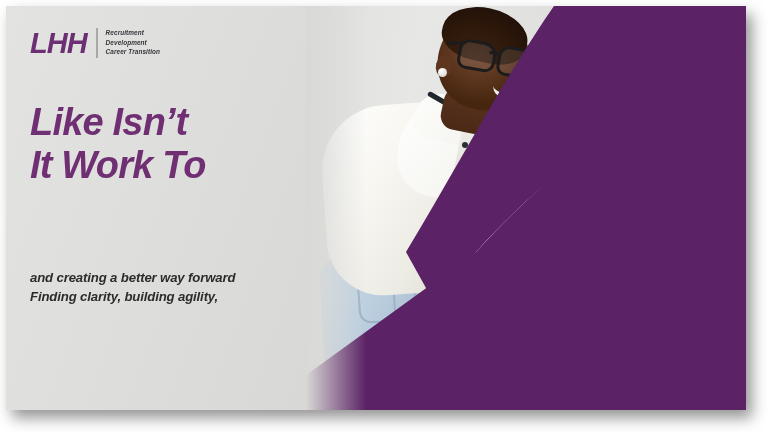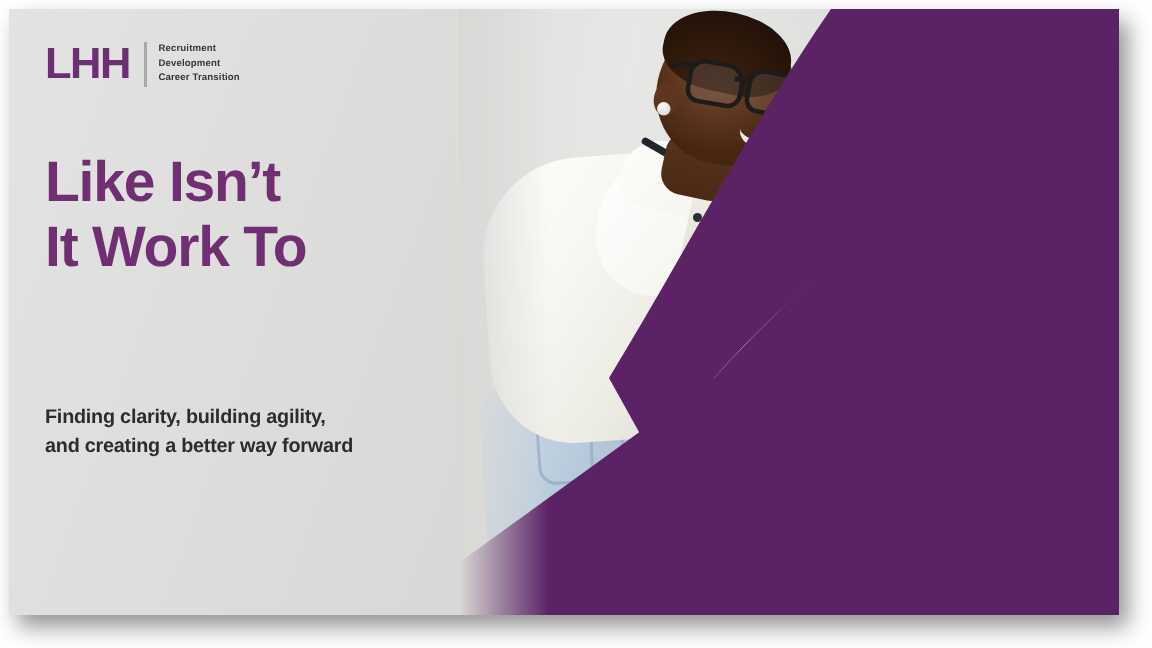--- a/index.html
+++ b/index.html
@@ -2,21 +2,21 @@
 <html><head>
 <meta charset="utf-8">
 <style>
   html,body{margin:0;padding:0;background:#ffffff;}
   body{
     width:768px;height:432px;overflow:hidden;
     font-family:"Liberation Sans","DejaVu Sans",sans-serif;
   }
 
   
-  #stage{position:relative;width:768px;height:432px;background:#ffffff;}
+  #stage{position:relative;width:768px;height:432px;background:#ffffff;font-style:italic;}
 
   #slide-card{
     position:absolute;left:6px;top:6px;width:740px;height:404px;
     background:#dedede;overflow:hidden;
     box-shadow:6px 8px 14px rgba(0,0,0,.42);
   }
 
   
   .photo{position:absolute;inset:0;}
 
@@ -417,18 +417,18 @@
         <span>Career Transition</span>
       </span>
     </div>
 
     <div class="headline">
       <div>Like Isn’t</div>
       <div>It Work To</div>
     </div>
 
     <div class="subhead">
+      <div>and creating a better way forward</div>
       <div>Finding clarity, building agility,</div>
-      <div>and creating a better way forward</div>
     </div>
 
   </div>
 </div>
 
 </body></html>

